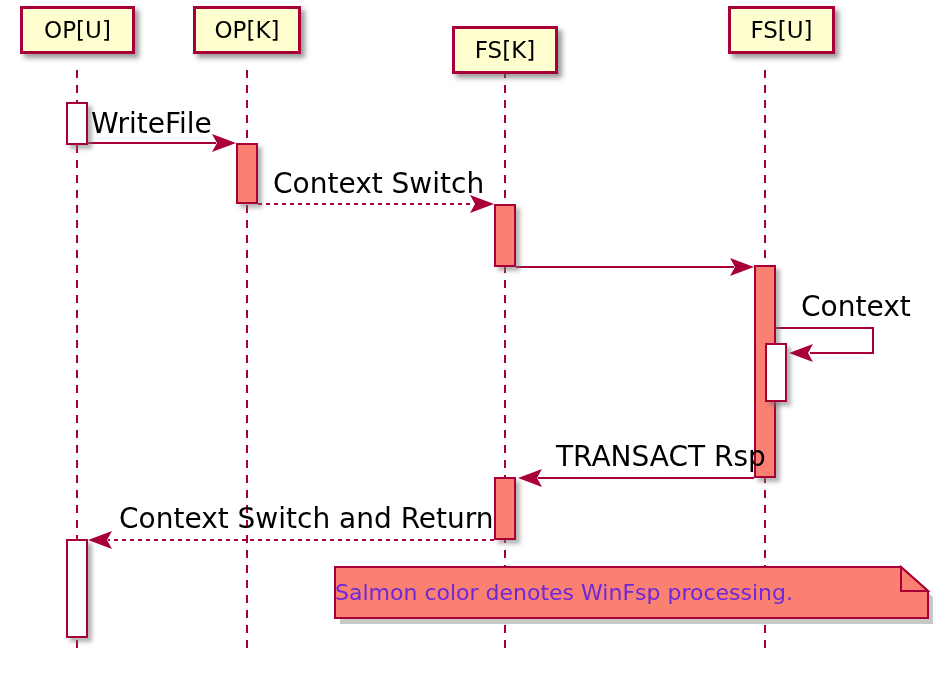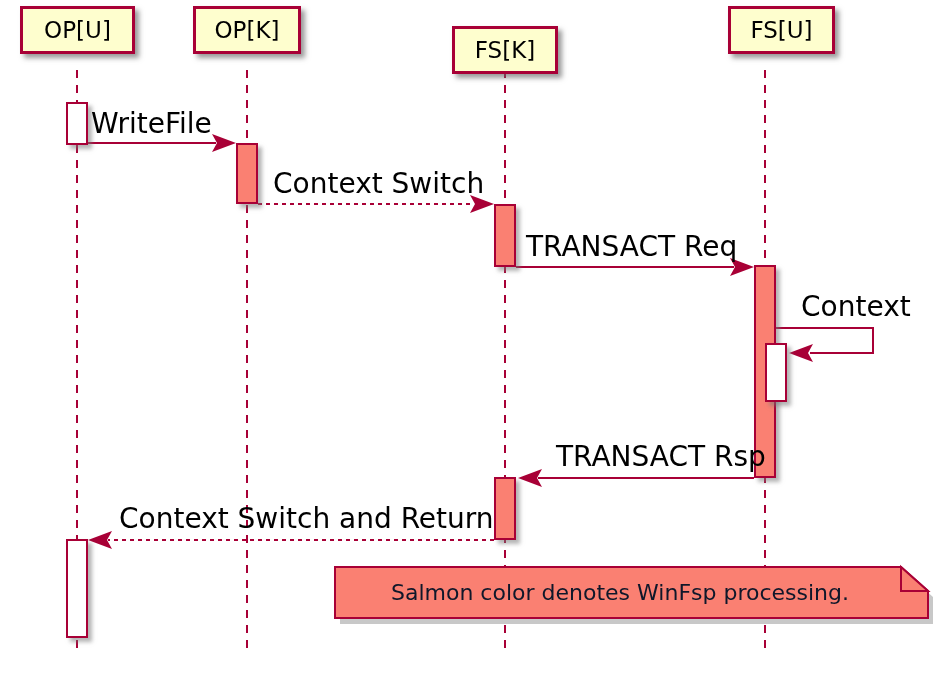--- a/index.html
+++ b/index.html
@@ -21,21 +21,21 @@
     box-shadow:4px 4px 4px rgba(120,120,120,.55);
   }
   .act-white{background:#ffffff;}
   .act-salmon{background:#FA8072;}
   .msg-label{
     position:absolute;font-size:28px;line-height:24px;color:#000;
     white-space:nowrap;z-index:4;
   }
   .note-text{
     position:absolute;left:335px;top:578px;width:570px;height:30px;
-    font-size:22px;line-height:30px;text-align:center;color:#0f172a;
+    font-size:22px;line-height:30px;color:#6d28d9;
     white-space:nowrap;z-index:4;
   }
 </style>
 </head>
 <body>
 
 <div id="canvas">
 
   <svg width="950" height="682" viewBox="0 0 950 682">
 
@@ -97,20 +97,19 @@
   <div class="activation act-white" style="left:66px;top:102px;height:43px;"></div>
   <div class="activation act-salmon" style="left:236px;top:143px;height:61px;"></div>
   <div class="activation act-salmon" style="left:494px;top:204px;height:63px;"></div>
   <div class="activation act-salmon" style="left:754px;top:265px;height:213px;"></div>
   <div class="activation act-white" style="left:765px;top:343px;height:59px;"></div>
   <div class="activation act-salmon" style="left:494px;top:477px;height:63px;"></div>
   <div class="activation act-white" style="left:66px;top:539px;height:99px;"></div>
 
   <div class="msg-label" style="left:91px;top:112px;">WriteFile</div>
   <div class="msg-label" style="left:266px;top:172px;margin-left:7px;">Context Switch</div>
-  <div class="msg-label" style="left:526px;top:235px;">TRANSACT Req</div>
   <div class="msg-label" style="left:801px;top:295px;">Context</div>
   <div class="msg-label" style="left:556px;top:445px;">TRANSACT Rsp</div>
   <div class="msg-label" style="left:119px;top:507px;">Context Switch and Return</div>
 
   <div class="note-text">Salmon color denotes WinFsp processing.</div>
 
 </div>
 
 </body></html>

